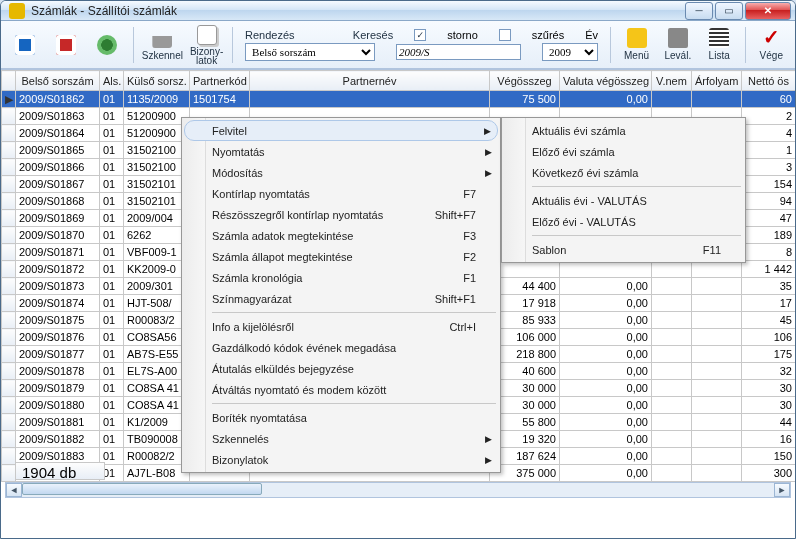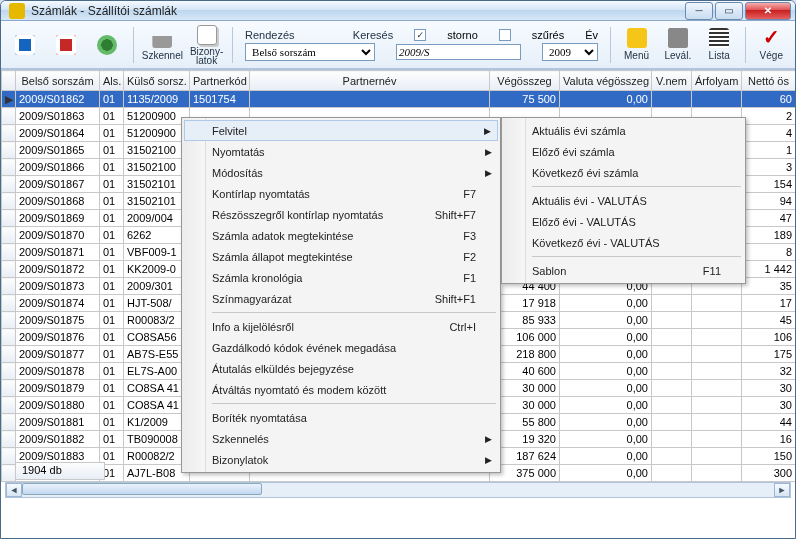--- a/index.html
+++ b/index.html
@@ -37,30 +37,30 @@
 .gridwrap { position: relative; height: 435px; background: #fff; border-top: 1px solid #b0c4de; overflow: hidden; }
 .grid { border-collapse: collapse; width: 100%; table-layout: fixed; }
 .grid th, .grid td { border: 1px solid #c8c8c8; padding: 1px 3px; height: 17px; font-size: 11px; white-space: nowrap; overflow: hidden; }
 .grid th { background: linear-gradient(#fdfdfd,#e8eef6); font-weight: normal; text-align: center; color: #222; height: 20px; }
 .grid td { text-align: left; }
 .grid td.num { text-align: right; }
 .grid tr.selected td { background: #316ac5; color: #fff; }
 .rowhead { width: 14px; background: linear-gradient(#fdfdfd,#e8eef6); text-align: center; }
 .ptr { color: #333; }
 
-.footer { height: 18px; background: linear-gradient(#fdfdfd,#e8eef6); border: 1px solid #c8c8c8; padding: 1px 6px; font-size: 11px; position: absolute; bottom: 24px; left: 14px; width: 90px; }
+.footer { height: 18px; background: linear-gradient(#fdfdfd,#e8eef6); border: 1px solid #c8c8c8; padding: 1px 6px; font-size: 15px; position: absolute; bottom: 24px; left: 14px; width: 90px; }
 
 .hscroll { position: absolute; bottom: 6px; left: 4px; right: 4px; height: 16px; background: #e6eef7; border: 1px solid #b0c4de; display: flex; align-items: center; }
 .hscroll .btn { width: 16px; height: 14px; background: linear-gradient(#f7fbff,#d6e4f3); border: 1px solid #9cb6d4; text-align: center; font-size: 9px; line-height: 12px; color: #456; }
 .hscroll .track { flex: 1; height: 14px; position: relative; }
 .hscroll .thumb { position: absolute; left: 0; width: 240px; height: 12px; top: 0; background: linear-gradient(#eaf2fc,#c2d8f0); border: 1px solid #8ab; border-radius: 2px; }
 
 .ctxmenu { position: absolute; background: #f4f4f4; border: 1px solid #979797; box-shadow: 2px 2px 4px rgba(0,0,0,.25); font-size: 11px; padding: 2px; }
 .ctxmenu .mi { display: flex; align-items: center; height: 21px; padding: 0 22px 0 28px; position: relative; white-space: nowrap; color: #222; cursor: default; }
-.ctxmenu .mi.hover { background: #e6eef8; border: 1px solid #aec8e8; border-radius: 0; padding: 0 21px 0 27px; height: 21px; }
+.ctxmenu .mi.hover { background: #e6eef8; border: 1px solid #aec8e8; border-radius: 10px; padding: 0 21px 0 27px; height: 21px; }
 .ctxmenu .mi .sc { position: absolute; right: 22px; color: #222; }
 .ctxmenu .mi .arr { position: absolute; right: 6px; font-size: 9px; }
 .ctxmenu .msep { height: 1px; background: #c8c8c8; margin: 3px 2px 3px 28px; }
 .ctxmenu .gutter { position: absolute; left: 0; top: 0; bottom: 0; width: 24px; background: linear-gradient(to right,#ececec,#f6f6f6); border-right: 1px solid #ddd; }
 .ctxmenu .items { position: relative; }
 
 #menu1 { top: 116px; left: 180px; width: 320px; }
 #menu2 { top: 116px; left: 500px; width: 245px; }
 </style>
 </head>
@@ -505,19 +505,18 @@
   </div>
   <div class="ctxmenu" id="menu2">
     <div class="gutter"></div>
       <div class="items" id="m2items">
         <div class="mi">Aktuális évi számla</div>
         <div class="mi">Előző évi számla</div>
         <div class="mi">Következő évi számla</div>
         <div class="msep"></div>
         <div class="mi">Aktuális évi - VALUTÁS</div>
         <div class="mi">Előző évi - VALUTÁS</div>
-        <div class="mi">Következő évi - VALUTÁS</div>
         <div class="msep"></div>
         <div class="mi">Sablon<span class="sc">F11</span></div>
       </div>
   </div>
 
 </div>
 
 </body></html>

